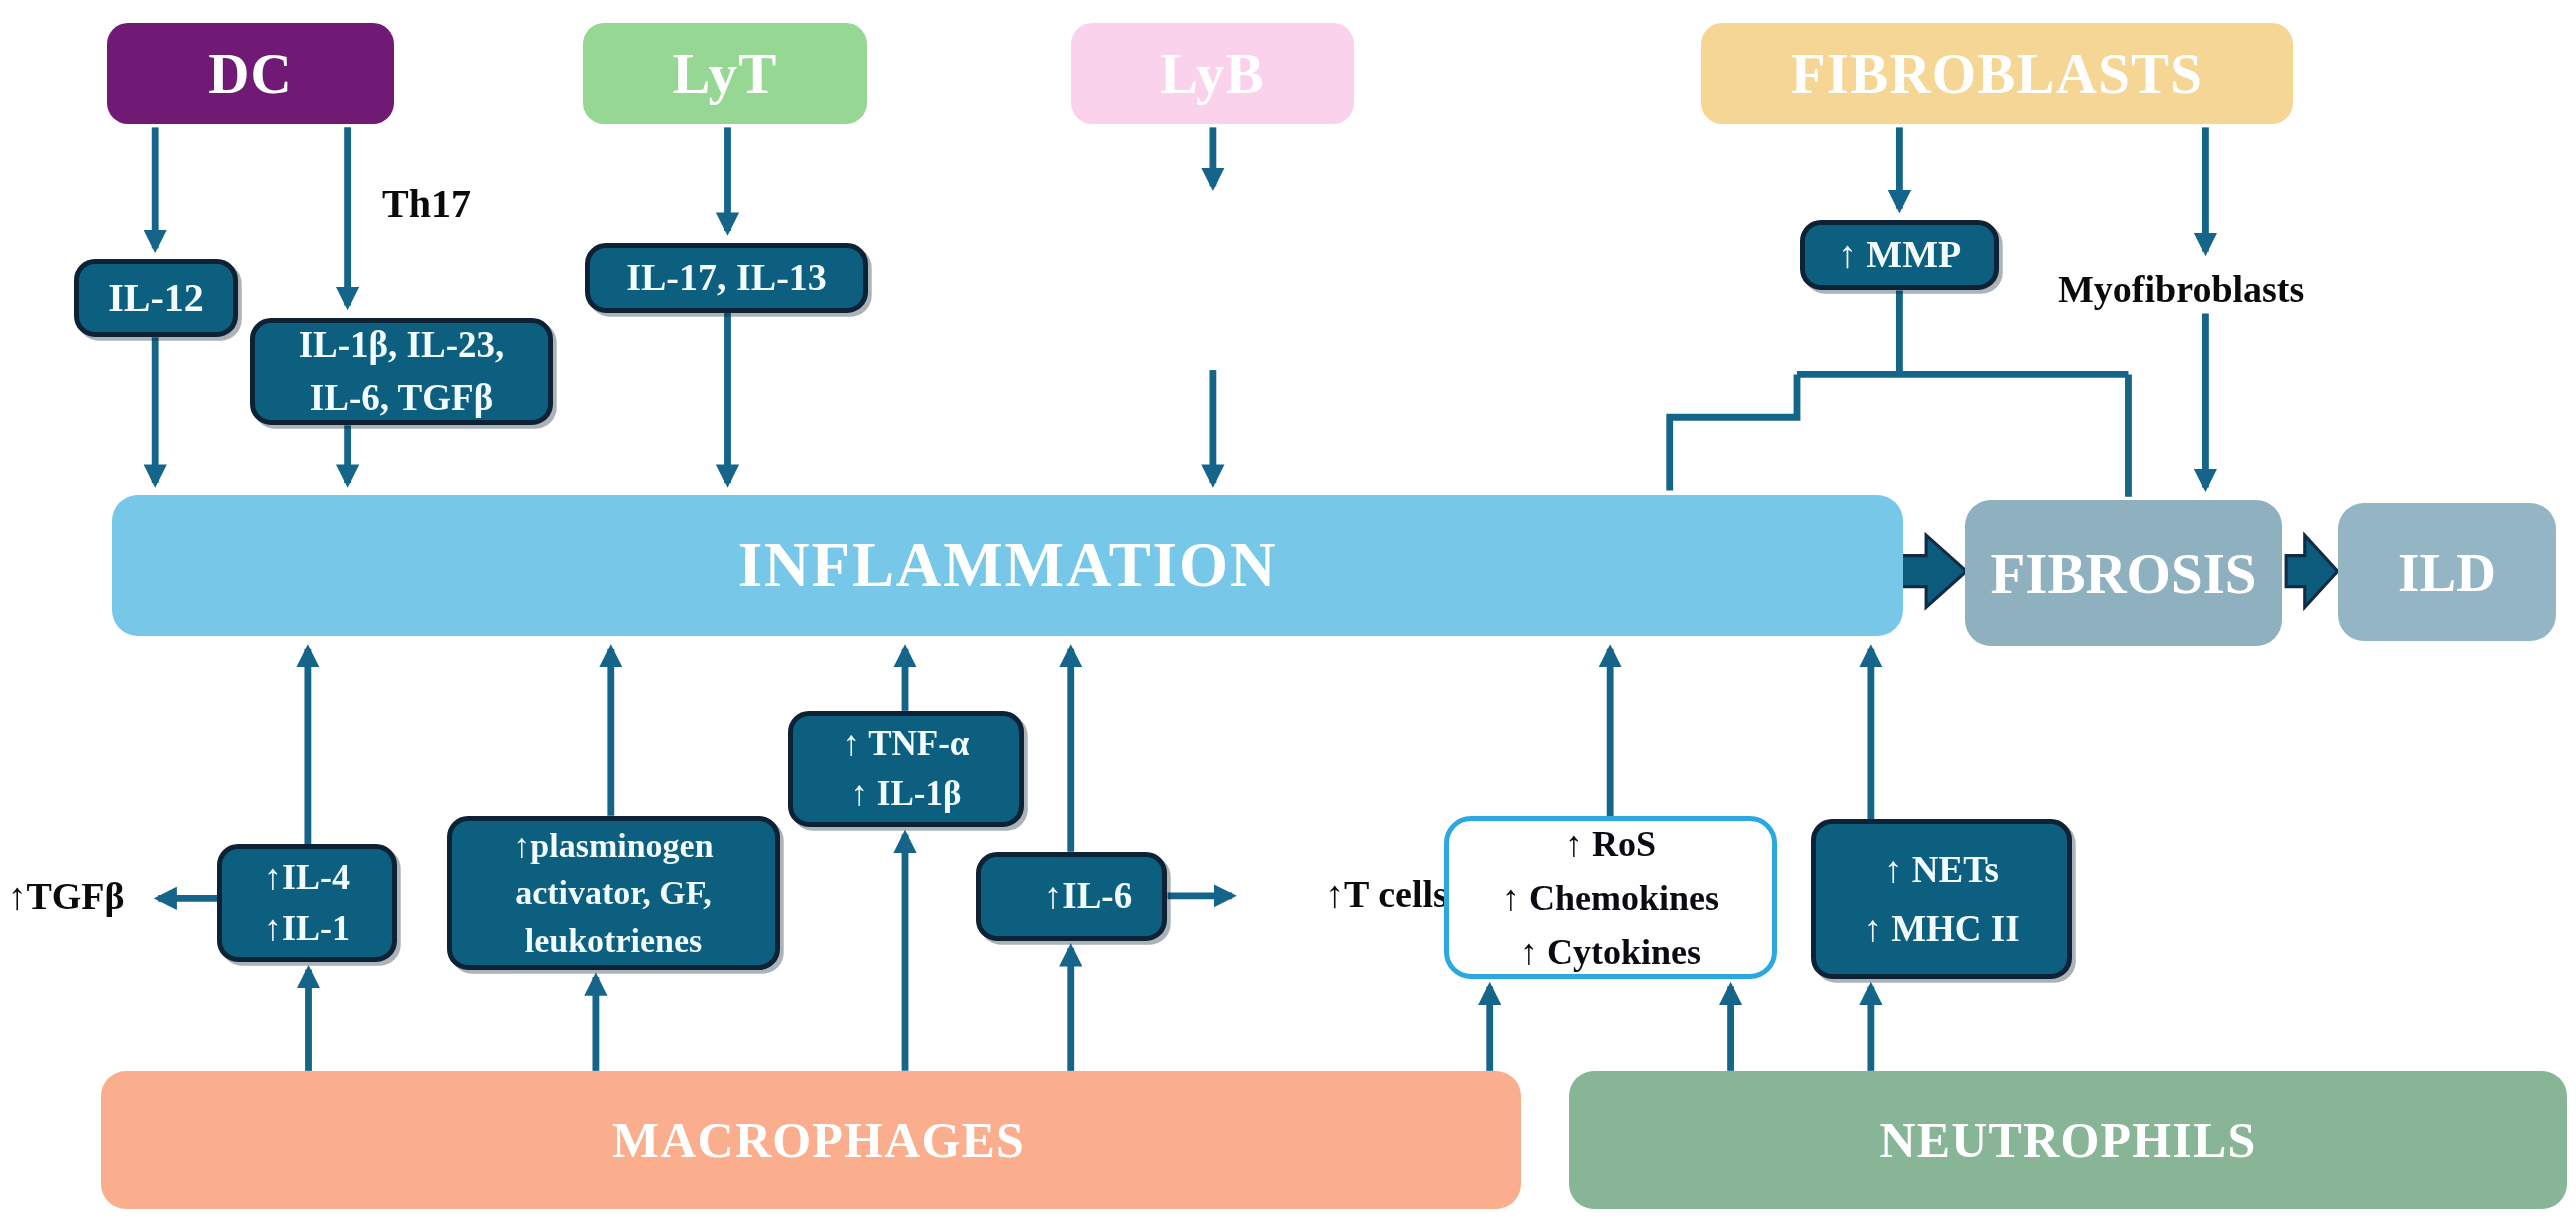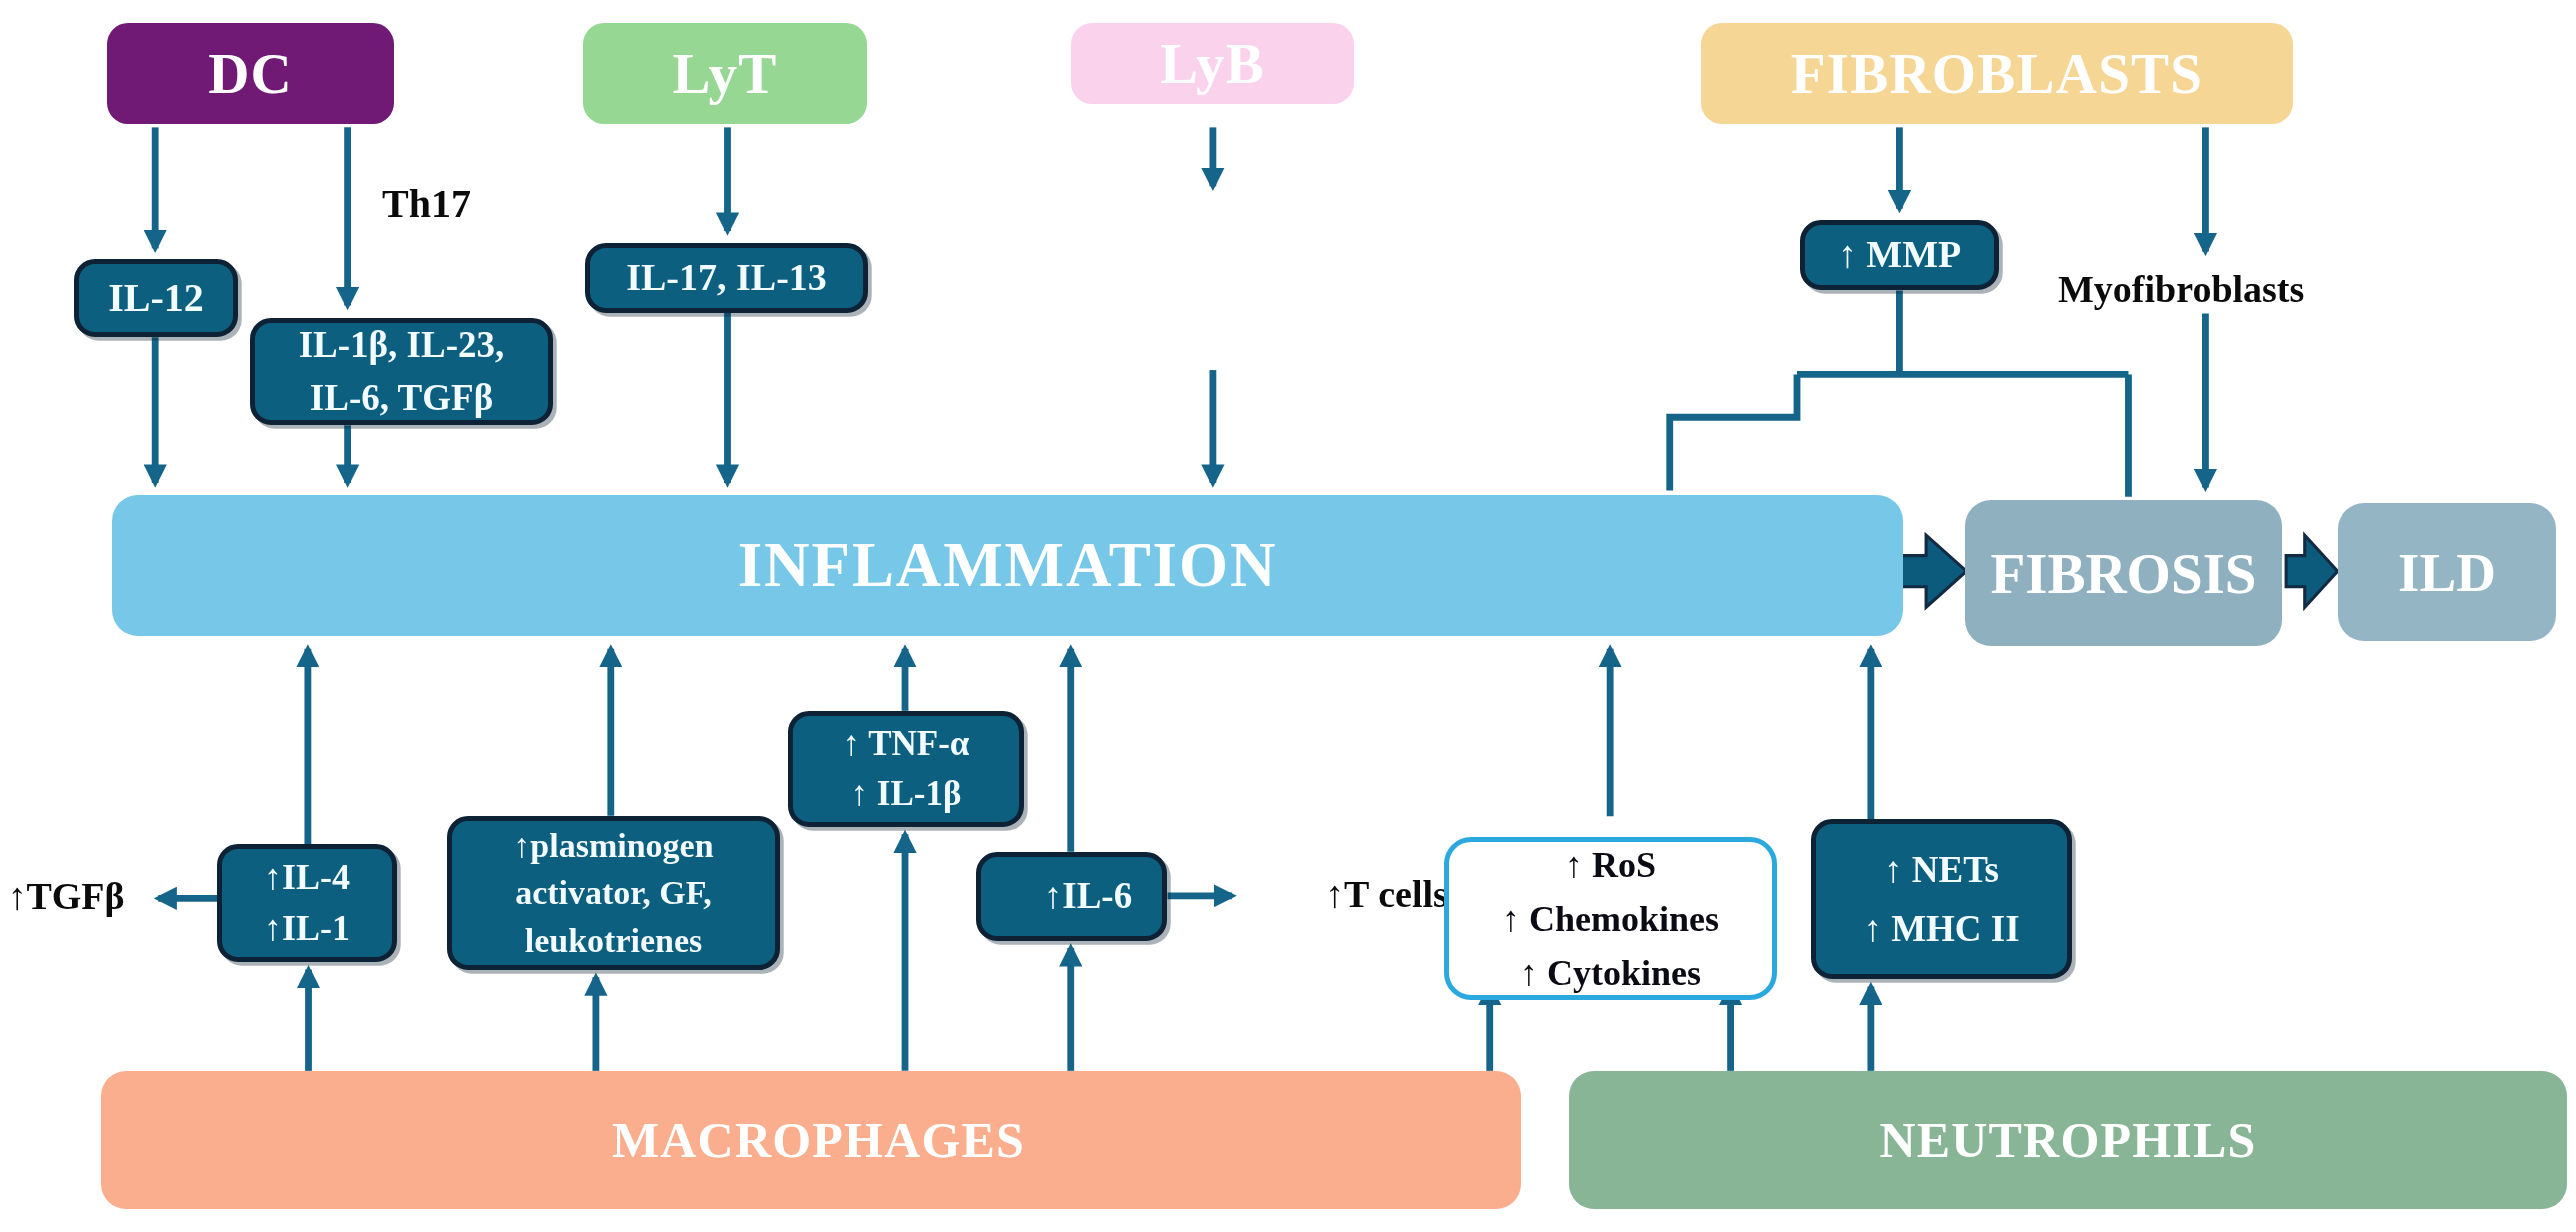--- a/index.html
+++ b/index.html
@@ -107,21 +107,21 @@
       <path d="M3683 895 H3713 V862 L3766 920 L3713 978 V945 H3683 Z"></path>
     </g>
   </svg>
 
   <div class="box cell" style="left:107px;top:23px;width:287px;height:101px;background:#701a75;">
     <span>DC</span>
   </div>
   <div class="box cell" style="left:583px;top:23px;width:284px;height:101px;background:#97d794;">
     <span>LyT</span>
   </div>
-  <div class="box cell" style="left:1071px;top:23px;width:283px;height:81px;background:#fbd2ec;">
+  <div class="box cell" style="left:1071px;top:23px;width:283px;height:101px;background:#fbd2ec;">
     <span>LyB</span>
   </div>
   <div class="box cell" style="left:1701px;top:23px;width:592px;height:101px;background:#f6d694;">
     <span>FIBROBLASTS</span>
   </div>
 
   <div class="blacklabel" style="left:382px;top:180px;font-size:40px;">Th17</div>
   <div class="blacklabel" style="left:2058px;top:267px;">Myofibroblasts</div>
   <div class="blacklabel" style="left:7.4px;top:874px;">↑TGFβ</div>
   <div class="blacklabel" style="left:1325px;top:872px;">↑T cells</div>
@@ -159,21 +159,21 @@
     <span class="ln">↑IL-1</span>
   </div>
   <div class="box dark" style="left:447px;top:816px;width:333px;height:154px;font-size:34px;line-height:1.4;">
     <span class="ln">↑plasminogen</span>
     <span class="ln">activator, GF,</span>
     <span class="ln">leukotrienes</span>
   </div>
   <div class="box dark" style="left:976px;top:852px;width:191px;height:89px;font-size:37px;padding-left:33px;">
     <span class="ln">↑IL-6</span>
   </div>
-  <div class="box whitebox" style="left:1444px;top:837px;width:333px;height:163px;font-family:Liberation Serif, serif;">
+  <div class="box whitebox" style="left:1444px;top:816px;width:333px;height:163px;font-family:Liberation Serif, serif;">
     <span class="ln">↑ RoS</span>
     <span class="ln">↑ Chemokines</span>
     <span class="ln">↑ Cytokines</span>
   </div>
   <div class="box dark" style="left:1811px;top:819px;width:261px;height:160px;font-size:37px;line-height:1.6;">
     <span class="ln">↑ NETs</span>
     <span class="ln">↑ MHC II</span>
   </div>
 
   <div class="box cell" style="left:101px;top:1071px;width:1420px;height:138px;background:#fbae8e;font-size:50px;border-radius:25px;padding-left:15px;">

